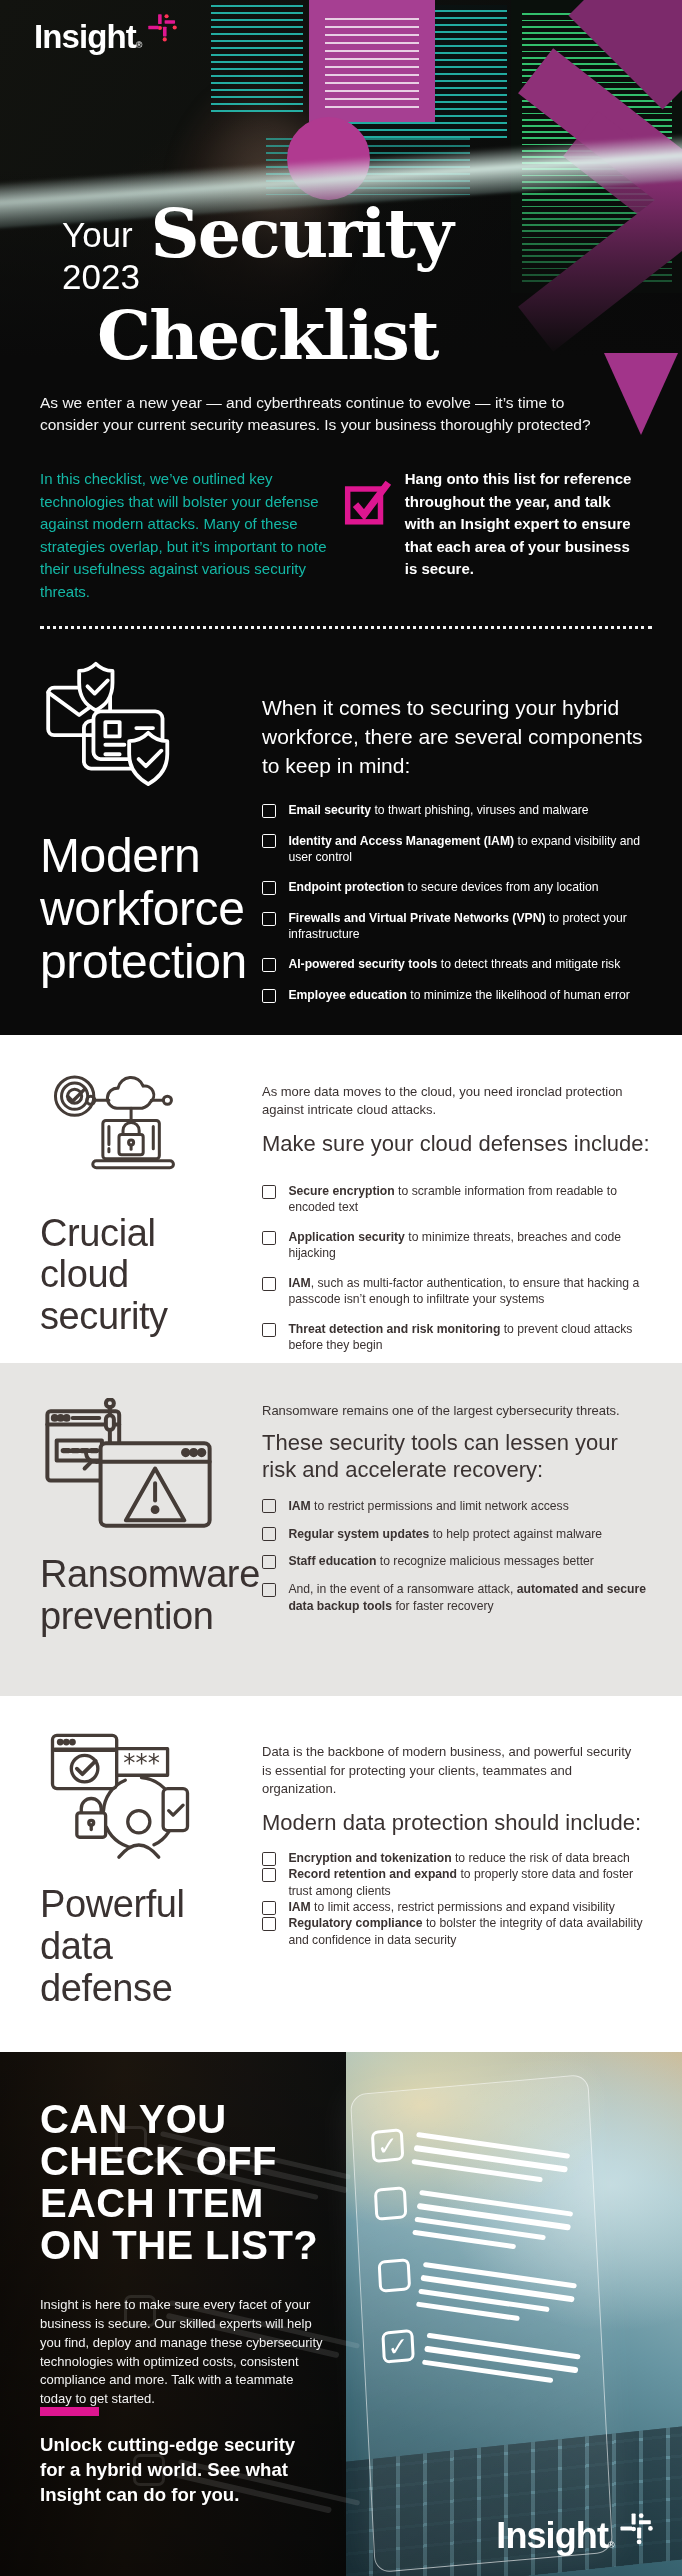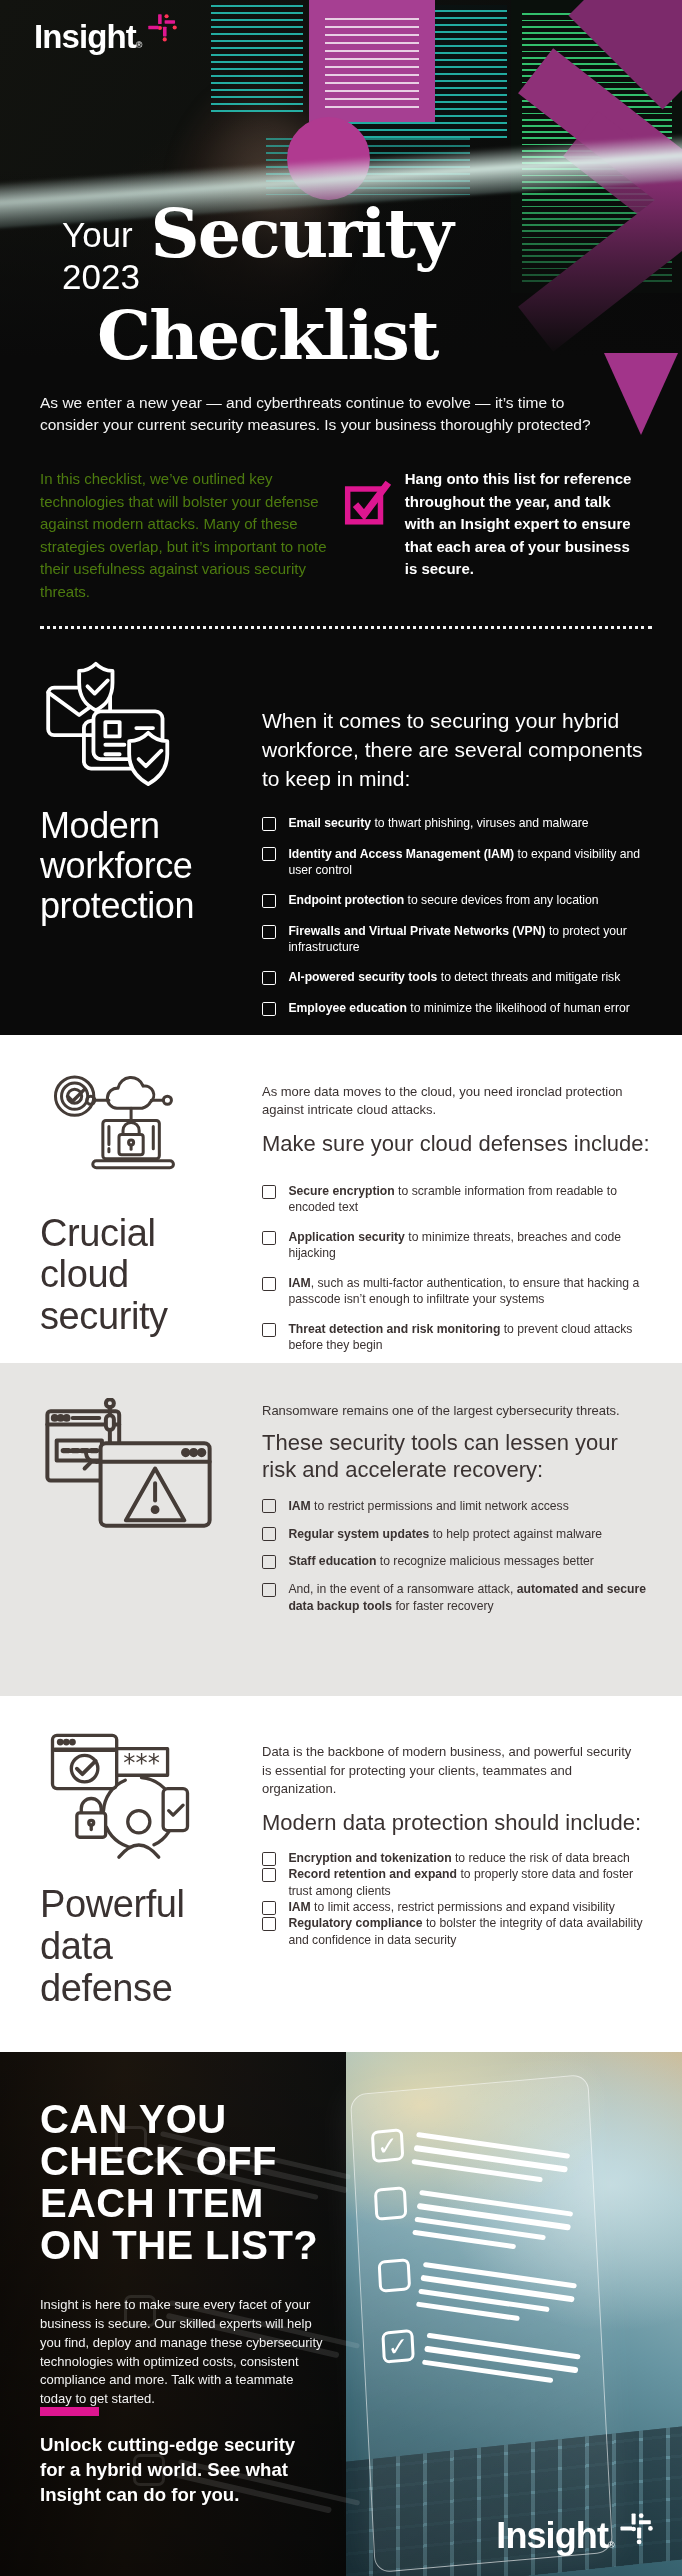--- a/index.html
+++ b/index.html
@@ -45,41 +45,41 @@
   .mark-w .bar,.mark-w .dot{fill:#fff;}
 
   .hero-title{position:absolute;left:62px;top:202px;z-index:4;color:#fff;}
   .t-row{display:flex;align-items:flex-start;}
   .t-pre{display:flex;flex-direction:column;margin-top:12.4px;font-size:35px;line-height:1.2;font-weight:400;}
   .t-big{font-family:"DejaVu Serif","Liberation Serif",serif;font-weight:bold;font-size:68px;line-height:.92;letter-spacing:-1.8px;margin-left:10.6px;}
   .t-big2{margin-left:35px;margin-top:5.3px;}
 
   .lead-p{margin:19.5px 40px 0;width:585px;font-size:15.5px;line-height:1.45;color:#f4f4f4;}
   .intro-row{display:flex;margin:32px 40px 0;}
-  .body-p{width:297px;font-size:15px;line-height:1.5;color:#4d7c0f;}
+  .body-p{width:297px;font-size:15px;line-height:1.5;color:#14b8a6;}
   .callout{display:flex;margin-left:16px;width:310px;gap:11.5px;align-items:flex-start;}
   .callout-check{width:50px;height:55px;flex:0 0 auto;margin-top:5.3px;}
   .callout-text{font-size:15px;font-weight:bold;line-height:1.5;color:#fff;}
   .dotted{margin:23px 40px 0;width:612px;border-top:3.5px dotted rgba(255,255,255,.95);}
 
   
   .sec-row{display:grid;grid-template-columns:222px 1fr;padding:0 30px 0 40px;}
   .sec-icon{display:block;}
   .sec-title{font-weight:300;letter-spacing:-0.4px;white-space:pre-line;}
   .check-list{list-style:none;display:flex;flex-direction:column;}
   .check-item{display:flex;gap:12.4px;}
   .cbox{flex:0 0 auto;width:14px;height:14px;border:1.4px solid currentColor;border-radius:1.8px;margin-top:1.8px;}
   .ctext{font-size:12.2px;line-height:1.34;}
   .ctext b{font-weight:bold;}
 
   .wf{margin-top:30px;}
   .wf .sec-icon{width:145px;height:131px;}
-  .wf .sec-title{font-size:36px;line-height:1.1;color:#fff;margin-top:16px;}
+  .wf .sec-title{font-size:48px;line-height:1.1;color:#fff;margin-top:40px;}
   .wf-right{margin-top:35px;}
-  .wf-heading{font-size:21px;font-weight:300;line-height:1.38;width:399px;color:#fff;margin-top:13px;}
+  .wf-heading{font-size:21px;font-weight:300;line-height:1.38;width:399px;color:#fff;}
   .wf .check-list{margin-top:21px;gap:14px;color:#fff;}
 
   .sec-light{background:#fff;color:var(--ink);overflow:hidden;}
   .sec-cloud{height:328px;}
   .sec-gray{background:var(--gray);height:333px;}
   .sec-data{height:356px;}
   .sec-light .sec-title{font-size:38px;line-height:1.1;color:var(--ink);}
   .sec-intro{font-size:13px;line-height:1.4;color:var(--ink);}
   .sec-heading{font-size:22px;font-weight:300;line-height:1.25;color:var(--ink);}
   .sec-light .check-list{color:var(--ink);}
@@ -328,20 +328,22 @@
           <path d="M51 33 q2 13 -8 15 q-10 1 -10 -8 m4 8 l-5 5"></path>
           <rect x="44" y="34" width="82" height="62" rx="4" fill="#e6e5e3"></rect>
           <path d="M44 48 h82"></path>
           <circle cx="108" cy="41" r="2" fill="#453c37"></circle>
             <circle cx="114" cy="41" r="2" fill="#453c37"></circle>
             <circle cx="120" cy="41" r="2" fill="#453c37"></circle>
           <path d="M85 53 L107 92 H63 z" fill="#e6e5e3"></path>
           <path d="M85 64 v13"></path>
             <circle cx="85" cy="84" r="1.8" fill="#453c37"></circle>
         </svg>
+        <div class="sec-title">Ransomware
+prevention</div>
       </div>
       <div class="rans-right">
         <p class="sec-intro">Ransomware remains one of the largest cybersecurity threats.</p>
         <div class="sec-heading">These security tools can lessen your risk and accelerate recovery:</div>
         <ul class="check-list">
             <li class="check-item">
               <span class="cbox"></span>
               <span class="ctext"><b>IAM</b><span> to restrict permissions and limit network access</span></span>
             </li>
             <li class="check-item">

